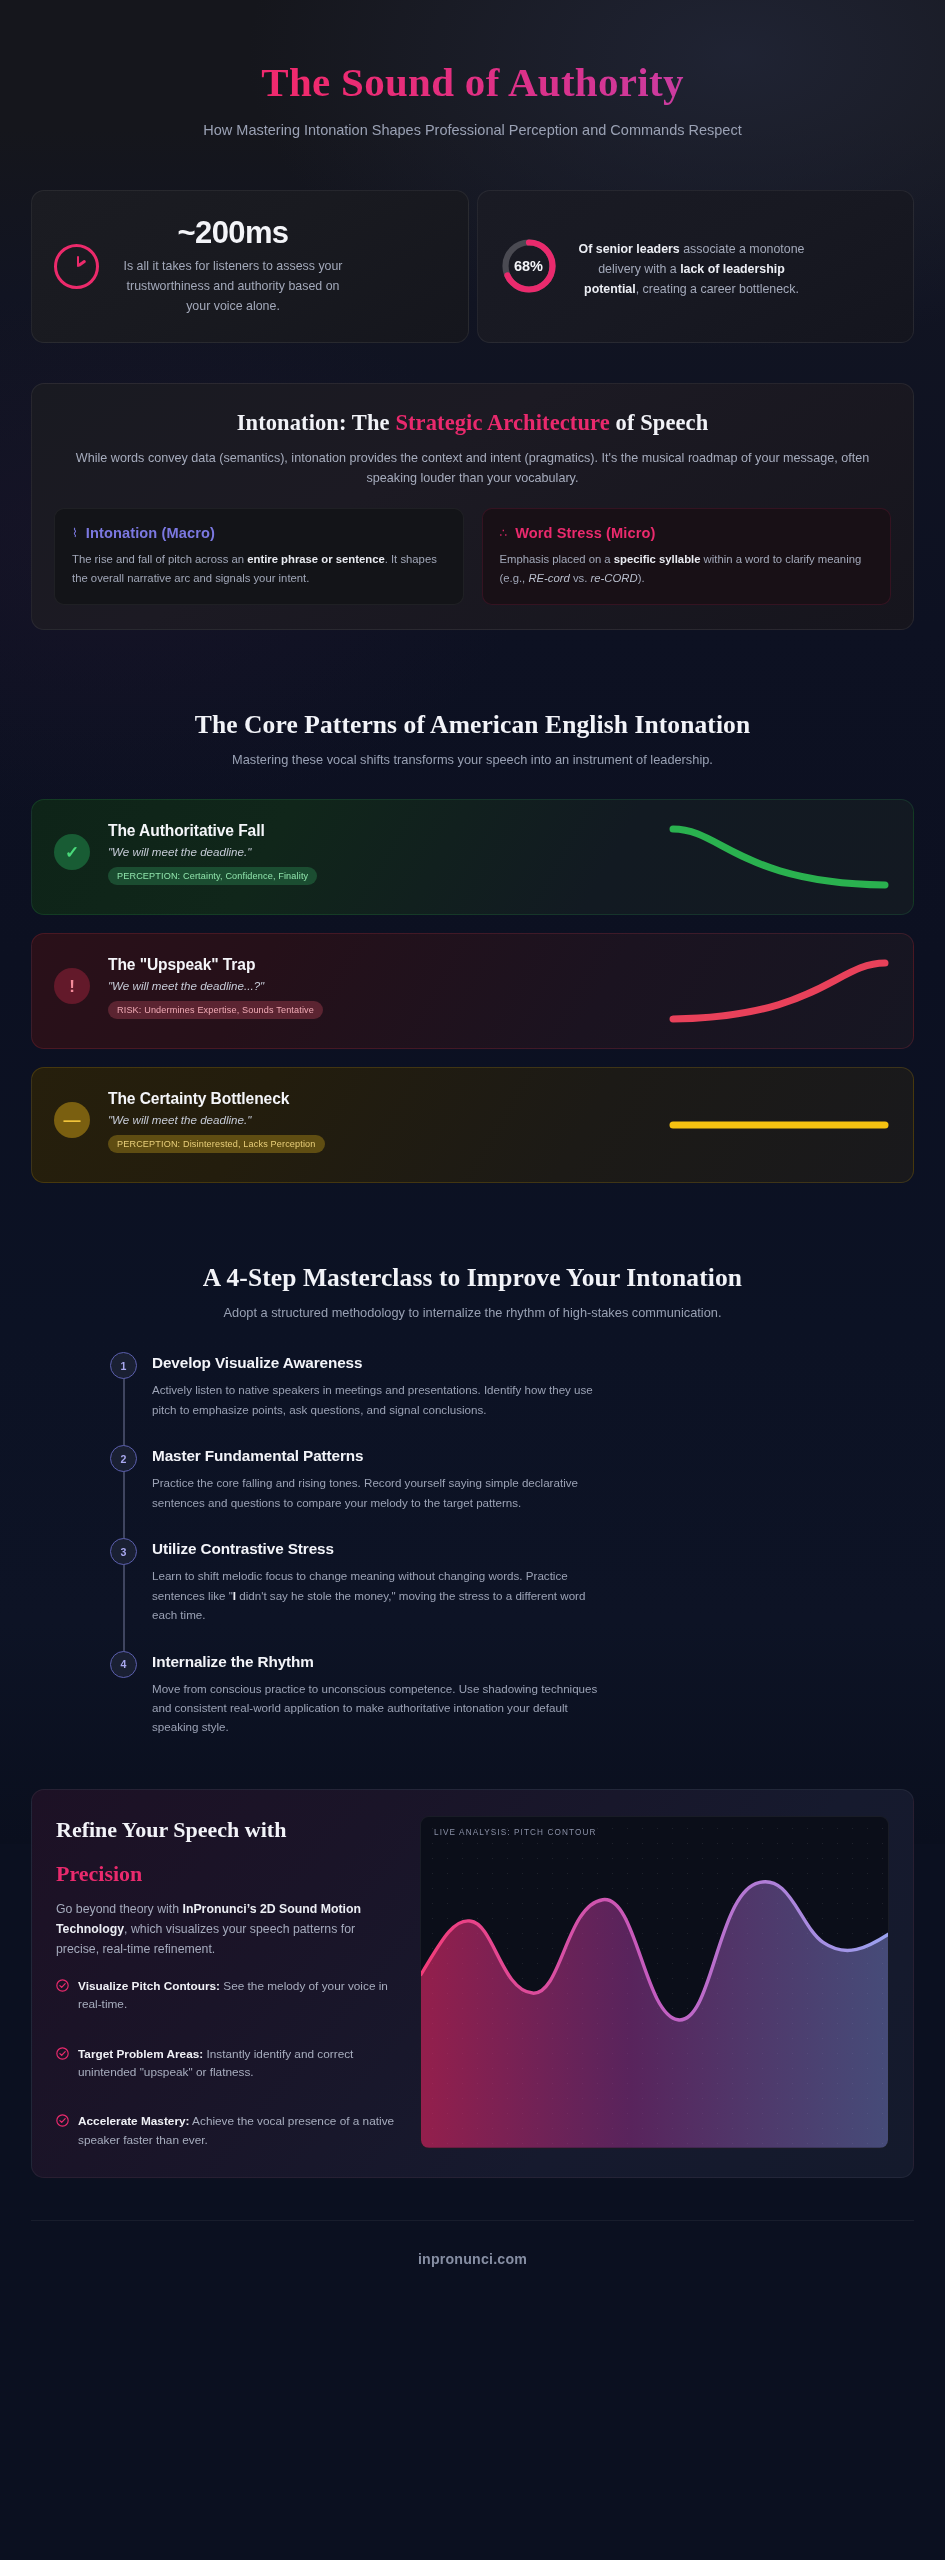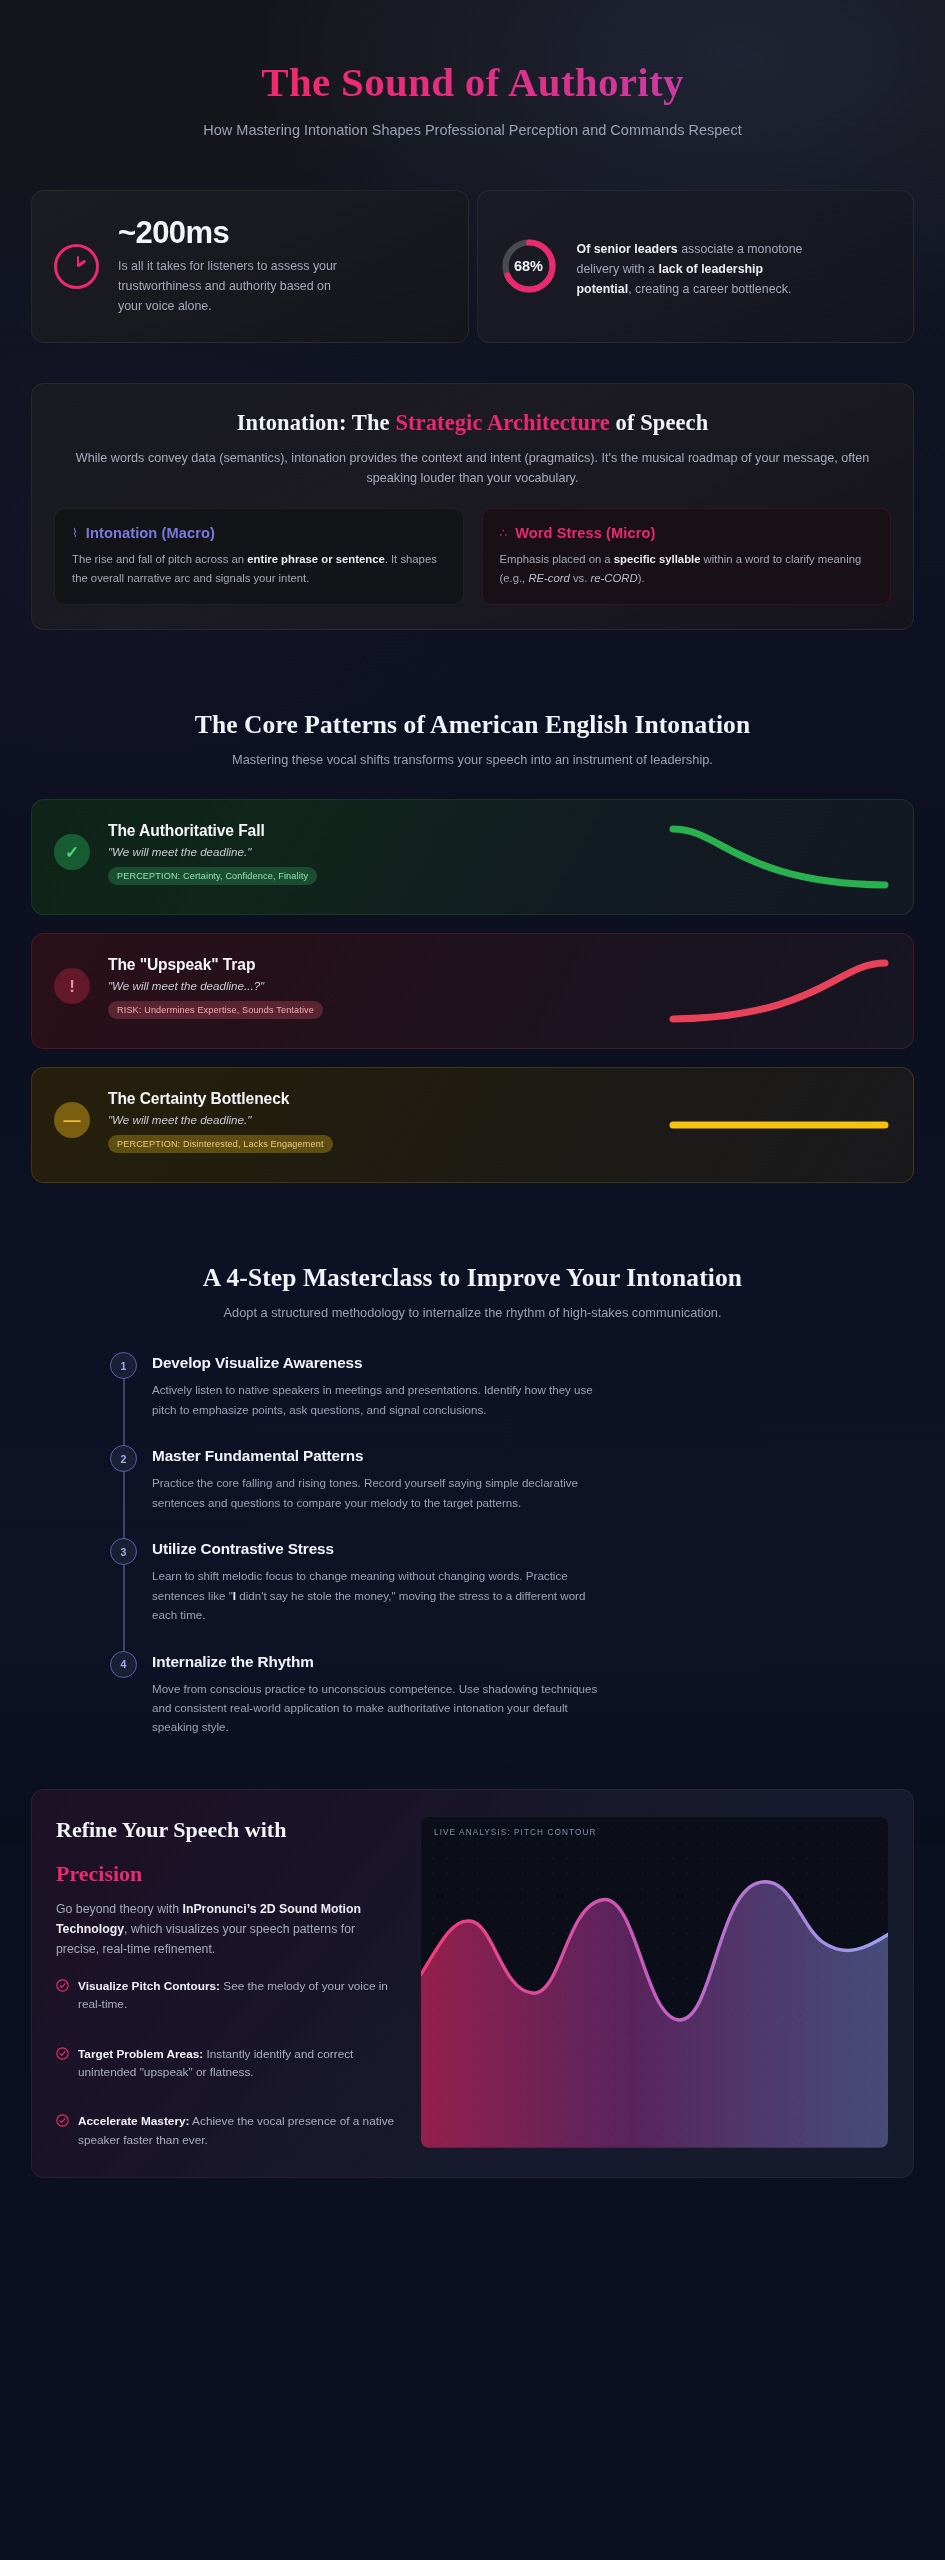--- a/index.html
+++ b/index.html
@@ -36,21 +36,21 @@
 
   
   .wrap { padding:0 31px; }
   .card {
     background:linear-gradient(150deg,#1b1c22 0%,#191a20 45%,#15161d 100%);
     border:1px solid rgba(255,255,255,.065);
     border-radius:13px;
   }
 
   
-  .stat-row { display:flex; gap:8px; margin-top:48px; }
+  .stat-row { display:flex; gap:8px; margin-top:48px;text-align:center; }
   .stat-card { flex:1; display:flex; align-items:center; gap:19px; padding:25px 22px; min-height:106px; }
   .stat-card.b { background:linear-gradient(150deg,#1a1b24 0%,#181922 50%,#14151e 100%); }
   .clock { width:45px; height:45px; border-radius:50%; border:3.4px solid #ec2a6b; position:relative; flex:0 0 45px; }
   .clock::before { content:""; position:absolute; left:50%; top:23%; width:2.6px; height:29%;
     background:#ec2a6b; border-radius:2px; transform-origin:bottom center; }
   .clock::after { content:""; position:absolute; left:50%; top:50%; width:2.6px; height:24%;
     background:#ec2a6b; border-radius:2px; transform-origin:top center; transform:rotate(-125deg); }
   .stat-text .big { font-size:31px; font-weight:700; color:#f3f4f8; letter-spacing:-.6px; line-height:1.1; }
   .stat-text .desc { margin-top:6px; font-size:12.4px; line-height:1.62; color:#a3a9ba; max-width:230px; }
   .stat-text .desc b { color:#eceef4; font-weight:700; }
@@ -250,21 +250,21 @@
         </div>
       </div>
 
       <div class="pat amber">
         <div class="pat-ico">
           <span class="sym">—</span>
         </div>
         <div class="pat-body">
           <h3>The Certainty Bottleneck</h3>
           <div class="quote">"We will meet the deadline."</div>
-          <span class="badge">PERCEPTION: Disinterested, Lacks Engagement</span>
+          <span class="badge">PERCEPTION: Disinterested, Lacks Perception</span>
         </div>
         <div class="pat-curve">
           <svg width="220" height="74" viewBox="0 0 220 74" aria-hidden="true">
             <path d="M4 37 L 216 37" fill="none" stroke="#f5c211" stroke-width="7" stroke-linecap="round"></path>
           </svg>
         </div>
       </div>
 
     </div>
 
@@ -348,15 +348,18 @@
           <path d="M0 118 C 14 96, 24 76, 38 78 C 56 80, 62 130, 86 132 C 108 134, 112 66, 140 62
                    C 166 58, 172 148, 198 152 C 224 156, 228 62, 258 50 C 284 40, 292 82, 310 94
                    C 328 106, 344 98, 360 88 L 360 248 L 0 248 Z" fill="url(#waveFill)"></path>
           <path d="M0 118 C 14 96, 24 76, 38 78 C 56 80, 62 130, 86 132 C 108 134, 112 66, 140 62
                    C 166 58, 172 148, 198 152 C 224 156, 228 62, 258 50 C 284 40, 292 82, 310 94
                    C 328 106, 344 98, 360 88" fill="none" stroke="url(#waveLine)" stroke-width="2.6" stroke-linecap="round"></path>
         </svg>
       </div>
     </div>
 
+    <div class="footer">
+      <div class="fdom">inpronunci.com</div>
+    </div>
 
   </div>
 </div>
 
 </body></html>

